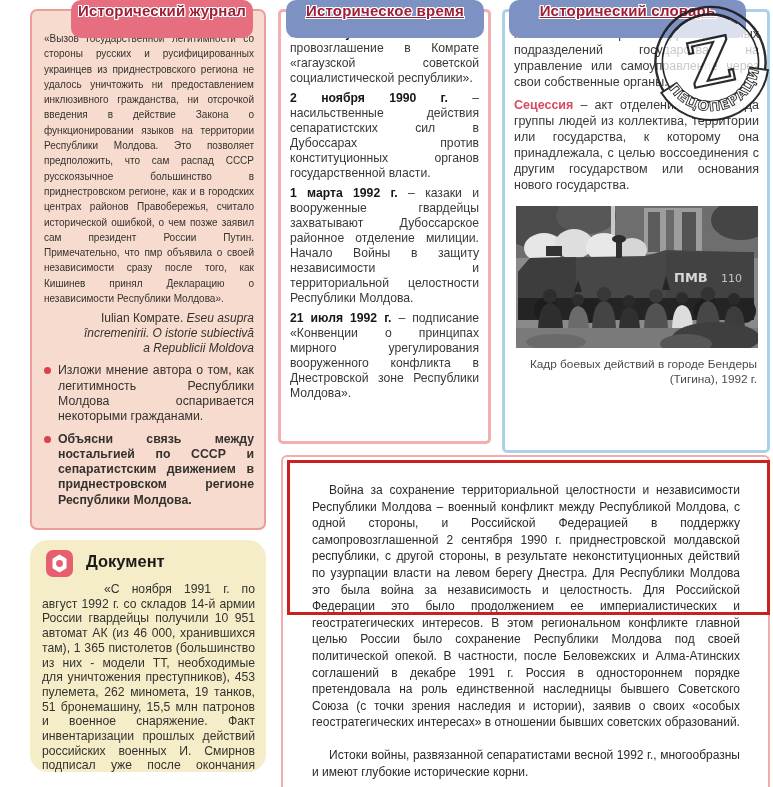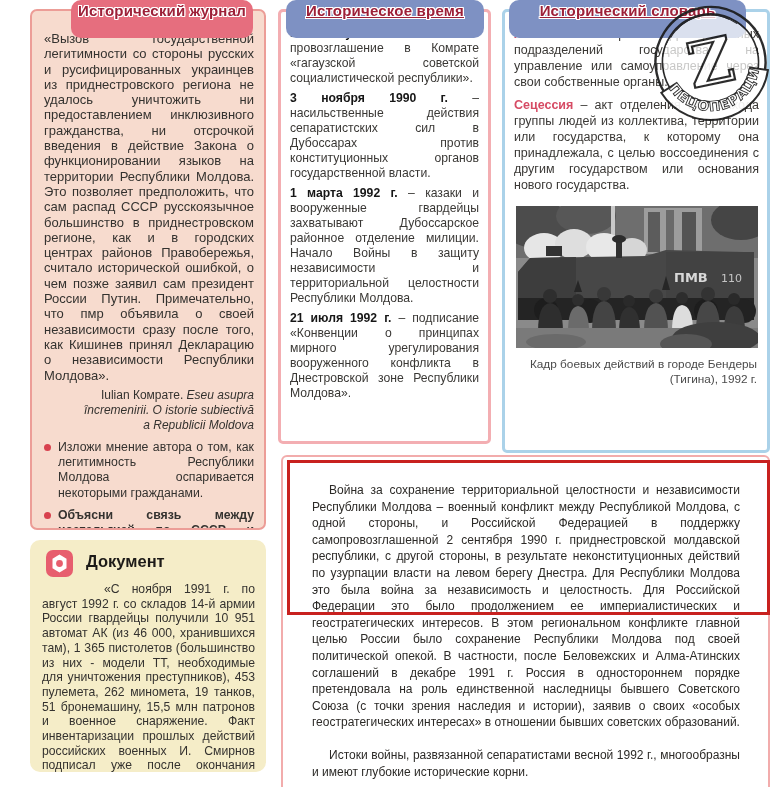--- a/index.html
+++ b/index.html
@@ -20,21 +20,21 @@
   .col-header.red{background:#e66e7e;}
   .col-header.blue{background:#7e91c3;text-decoration:underline;}
   
   .panel{position:absolute;box-sizing:border-box;z-index:2;}
   #journal-box{
     left:30px;top:9px;width:236px;height:521px;
     background:#f7dbce;border:2px solid #ec9d97;border-radius:7px;
     padding:20px 10px 8px 12px;overflow:hidden;
   }
   #journal-box .quote{
-    margin:0;font-size:13px;line-height:15.3px;text-align:justify;color:#34322f;
+    margin:0;font-size:10px;line-height:15.3px;text-align:justify;color:#34322f;
   }
   #journal-box .attribution{
     margin:5px 0 7px 38px;font-size:12px;line-height:15px;text-align:right;color:#34322f;
   }
   #journal-box .attribution i{font-style:italic;}
   .task{position:relative;padding-left:14px;margin:0 0 7px 0;
     font-size:12.3px;line-height:15.3px;text-align:justify;color:#34322f;}
   .task .bullet{
     position:absolute;left:0;top:4px;width:7px;height:7px;border-radius:50%;
     background:#d8414e;
@@ -55,21 +55,21 @@
   .term-entry{margin:0 0 7px 0;font-size:12.5px;line-height:16px;text-align:justify;color:#3a3835;}
   .term-entry b{color:#d64b64;}
   #photo-wrap{margin:13px 2px 0 2px;}
   #photo-wrap svg{display:block;}
   #photo-caption{
     margin:9px 2px 0 2px;font-size:11.8px;line-height:15px;text-align:right;color:#4b4b4b;
   }
   
   #document-box{
     left:30px;top:540px;width:236px;height:232px;
-    background:#f5edc8;border-radius:10px;
+    background:#f5edc8;border-radius:18px;
     padding:10px 11px 6px 12px;overflow:hidden;
   }
   .doc-head{height:30px;position:relative;}
   .doc-icon{position:absolute;left:4px;top:0;}
   .doc-title{
     position:absolute;left:44px;top:2px;
     font-size:16.5px;font-weight:bold;color:#1d1b18;
   }
   .doc-body{
     margin:2px 0 0 0;font-size:12.2px;line-height:14.7px;text-align:justify;color:#34322f;
@@ -107,21 +107,21 @@
     <span>Изложи мнение автора о том, как легитимность Республики Молдова оспаривается некоторыми гражданами.</span>
   </div>
   <div class="task heavy">
     <span class="bullet"></span>
     <span>Объясни связь между ностальгией по СССР и сепаратистским движением в приднестровском регионе Республики Молдова.</span>
   </div>
 </div>
 
 <div id="timeline-box" class="panel">
   <p class="event"><b>19 августа 1990 г.</b> <span>– провозглашение в Комрате «гагаузской советской социалистической республики».</span></p>
-  <p class="event"><b>3 ноября 1990 г.</b> <span>– насильственные действия сепаратистских сил в Дубоссарах против конституционных органов государственной власти.</span></p>
+  <p class="event"><b>2 ноября 1990 г.</b> <span>– насильственные действия сепаратистских сил в Дубоссарах против конституционных органов государственной власти.</span></p>
   <p class="event"><b>1 марта 1992 г.</b> <span>– казаки и вооруженные гвардейцы захватывают Дубоссарское районное отделение милиции. Начало Войны в защиту независимости и территориальной целостности Республики Молдова.</span></p>
   <p class="event"><b>21 июля 1992 г.</b> <span>– подписание «Конвенции о принципах мирного урегулирования вооруженного конфликта в Днестровской зоне Республики Молдова».</span></p>
 
 </div>
 
 <div id="dictionary-box" class="panel">
   <p class="term-entry"><b>Автономия</b> <span>– право территориальных подразделений государства на управление или самоуправление через свои собственные органы.</span></p>
   <p class="term-entry"><b>Сецессия</b> <span>– акт отделения или выхода группы людей из коллектива, территории или государства, к которому она принадлежала, с целью воссоединения с другим государством или основания нового государства.</span></p>
 
   <div id="photo-wrap">

